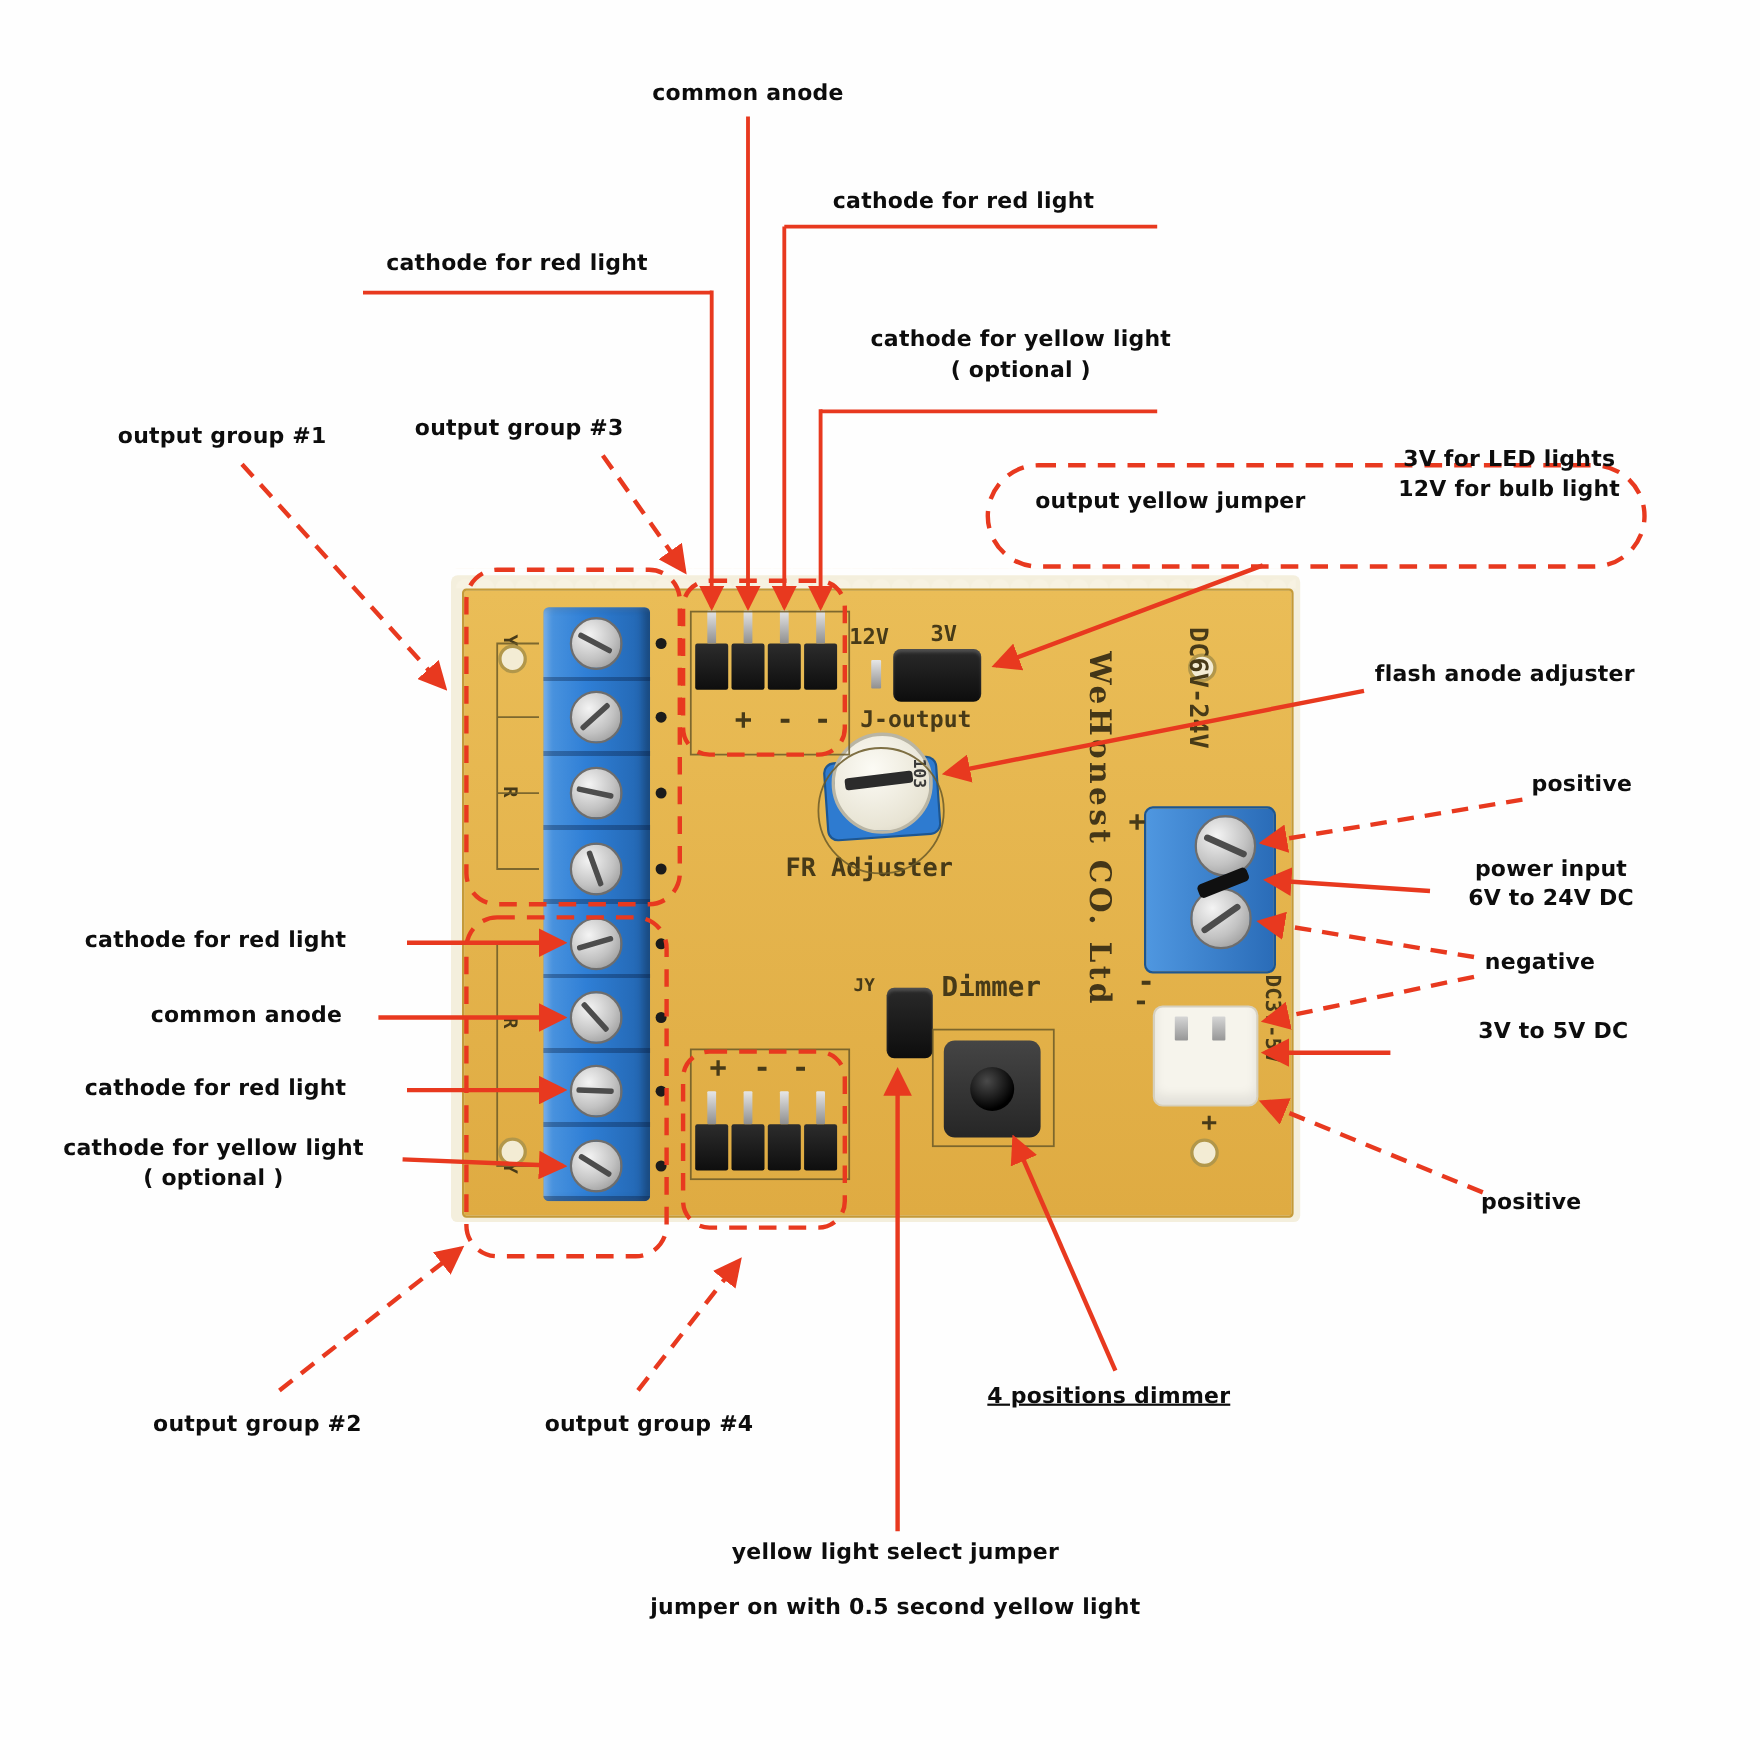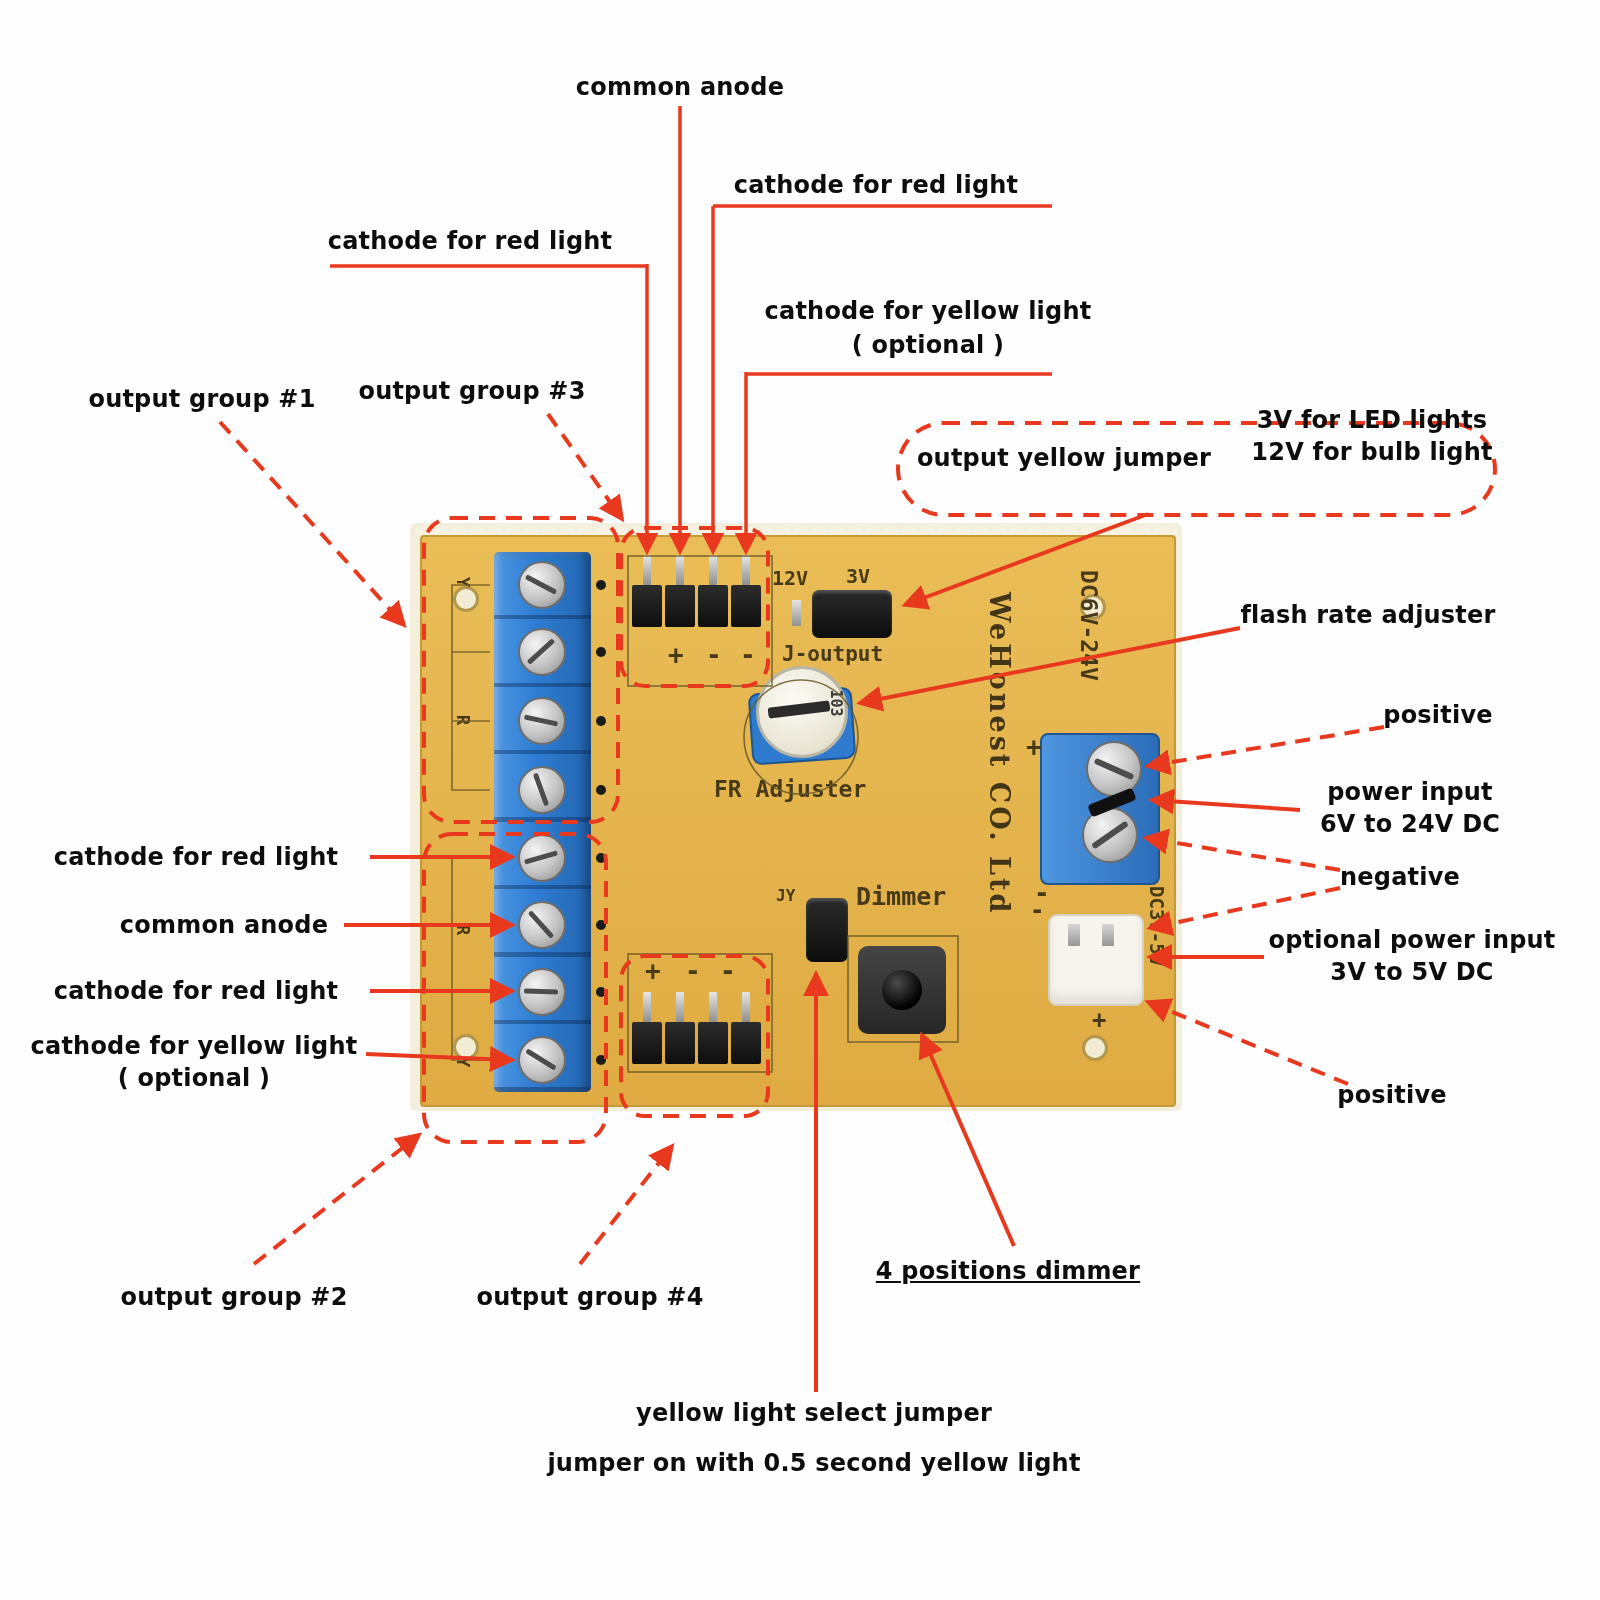--- a/index.html
+++ b/index.html
@@ -1,19 +1,19 @@
 <!DOCTYPE html>
 <html><head>
 <meta charset="utf-8">
 <style>
   html,body { margin:0; padding:0; background:#ffffff; }
   #stage { position:relative; width:1600px; height:1600px; background:#fefefe; overflow:hidden;
            font-family:"DejaVu Sans", sans-serif; }
 
-  .label { position:absolute; transform:translateX(-50%); font-weight:700; font-size:24px;
+  .label { position:absolute; transform:translateX(-50%); font-weight:700; font-size:20px;
            color:#0d0d0d; white-space:nowrap; text-align:center; line-height:1.42; letter-spacing:.2px; z-index:6; }
 
   
   .mat      { position:absolute; left:410px; top:523px; width:772px; height:588px; background:#f4efdd; border-radius:6px; }
   .scallop  { position:absolute; left:414px; top:517px; width:764px; height:18px;
               background-image:radial-gradient(circle at 9px 18px, #f7f2e2 8px, rgba(0,0,0,0) 9px);
               background-size:18px 18px; background-repeat:repeat-x; }
   .board    { position:absolute; left:420px; top:535px; width:752px; height:568px;
               background:linear-gradient(180deg,#eabd57,#dfab42); border:2px solid #c49a39; border-radius:4px; }
 
@@ -264,29 +264,28 @@
 
   <div class="label" style="left:202px; top:382px;">output group #1</div>
   <div class="label" style="left:472px; top:374px;">output group #3</div>
 
   <div class="label" style="left:1064px; top:441px;">output yellow jumper</div>
   <div class="label" style="left:1372px; top:404px; line-height:1.35;">
     <div>3V for LED lights</div>
     <div>12V for bulb light</div>
   </div>
 
-  <div class="label" style="left:1368px; top:598px;">flash rate adjuster</div>
+  <div class="label" style="left:1368px; top:598px;">flash anode adjuster</div>
   <div class="label" style="left:1438px; top:698px;">positive</div>
   <div class="label" style="left:1410px; top:776px; line-height:1.35;">
     <div>power input</div>
     <div>6V to 24V DC</div>
   </div>
   <div class="label" style="left:1400px; top:860px;">negative</div>
   <div class="label" style="left:1412px; top:924px; line-height:1.35;">
-    <div>optional power input</div>
     <div>3V to 5V DC</div>
   </div>
   <div class="label" style="left:1392px; top:1078px;">positive</div>
 
   <div class="label" style="left:196px; top:840px;">cathode for red light</div>
   <div class="label" style="left:224px; top:908px;">common anode</div>
   <div class="label" style="left:196px; top:974px;">cathode for red light</div>
   <div class="label" style="left:194px; top:1030px; line-height:1.35;">
     <div>cathode for yellow light</div>
     <div>( optional )</div>

